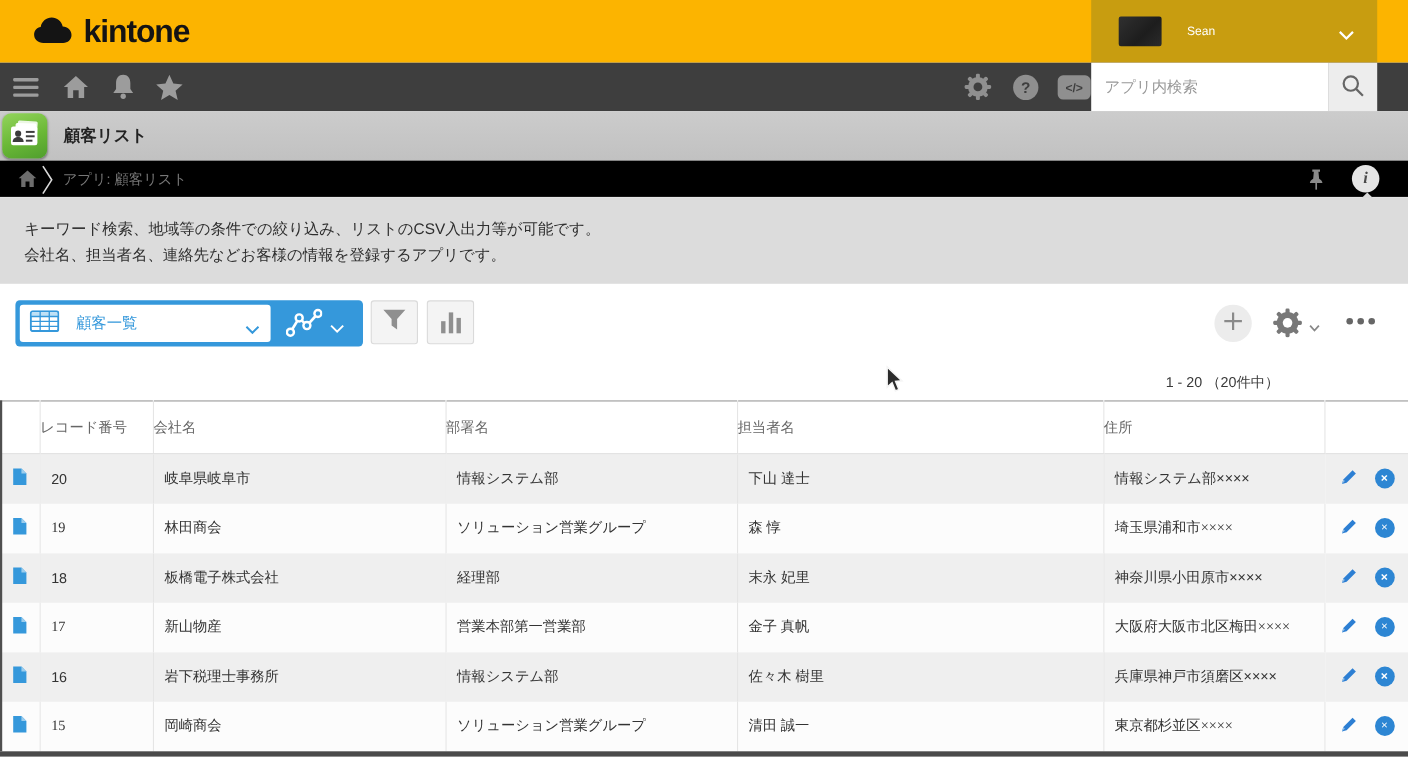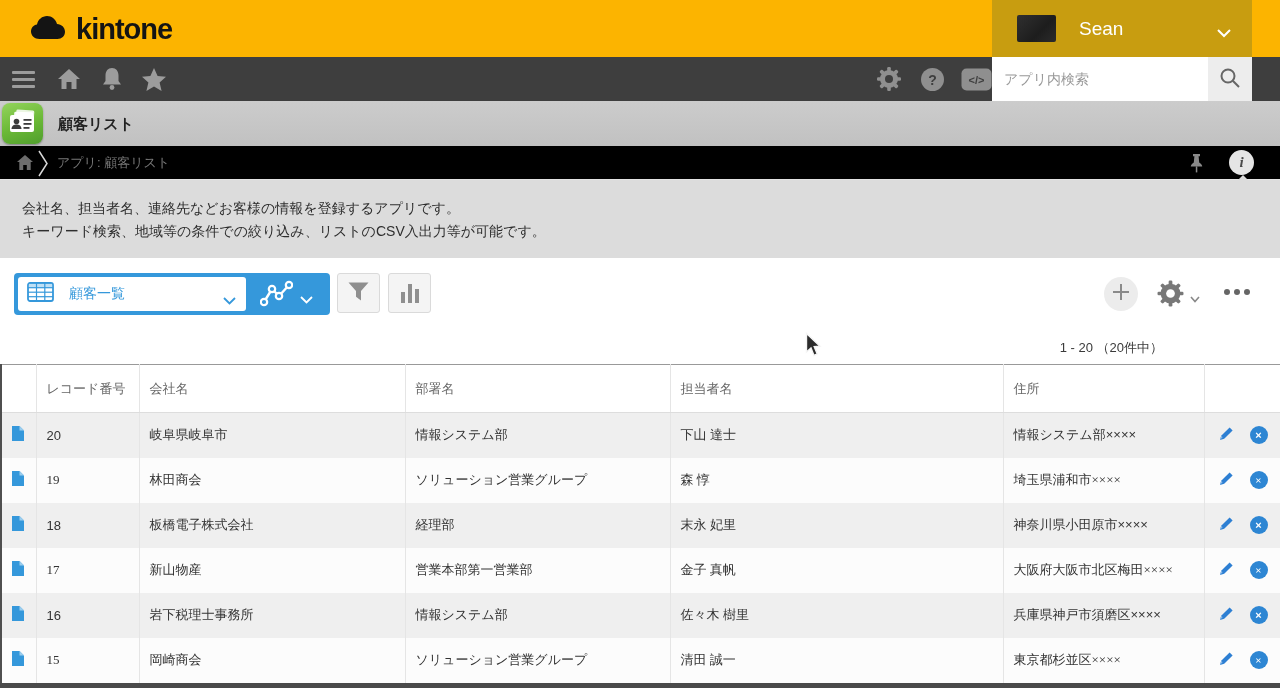--- a/index.html
+++ b/index.html
@@ -9,21 +9,21 @@
     background:#fff; font-family:"Liberation Sans","DejaVu Sans",sans-serif;
     -webkit-font-smoothing:antialiased;
   }
   
   .topbar { position:absolute; top:0; left:0; width:1280px; height:57px; background:#fcb400; }
   .logo { position:absolute; left:30px; top:13px; display:flex; align-items:center; cursor:pointer; }
   .logo-text { font-size:29px; font-weight:bold; color:#141414; letter-spacing:-1px; margin-left:10px; }
   .user-menu { position:absolute; left:992px; top:0; width:260px; height:57px; background:#c89d10; display:flex; align-items:center; cursor:pointer; }
   .avatar { width:39px; height:27px; background:#252525; border-radius:2px; margin-left:25px;
             background:linear-gradient(135deg,#303030 0%,#1d1d1d 60%,#2b2b2b 100%); }
-  .user-name { color:#fff; font-size:19px; margin-left:23px; }
+  .user-name { color:#fff; font-size:11px; margin-left:23px; }
   .user-chevron { position:absolute; right:20px; top:24px; }
 
   
   .navbar { position:absolute; top:57px; left:0; width:1280px; height:44px; background:#3e3e3e; }
   .nav-icon { position:absolute; top:0; height:44px; display:flex; align-items:center; cursor:pointer; }
   .hamburger { left:12px; width:23px; flex-direction:column; justify-content:center; gap:4px; }
   .hamburger span { display:block; width:23px; height:3px; background:#9c9c9c; border-radius:1px; }
   .ni-home { left:56px; } .ni-bell { left:100px; } .ni-star { left:141px; }
   .ni-gear { left:876px; } .ni-help { left:920px; } .ni-code { left:961px; }
   .search-box { position:absolute; left:992px; top:0; width:260px; height:40px; display:flex; }
@@ -75,21 +75,21 @@
   .gear-chevron { margin-left:6px; margin-top:4px; }
   .more-btn { position:absolute; left:1224px; top:289px; display:flex; gap:4px; cursor:pointer; }
   .more-btn i { display:block; width:6px; height:6px; border-radius:50%; background:#666; }
 
   .pagination { position:absolute; top:339px; right:117px; font-size:13px; color:#3a3a3a; }
 
   
   .record-table { position:absolute; top:364px; left:0; width:1280px; border-collapse:collapse; table-layout:fixed;
                   border-top:1px solid #999; }
   .record-table th { height:48px; background:#fff; font-weight:normal; font-size:13px; color:#666;
-                     text-align:left; padding:0 0 0 10px; border-bottom:1px solid #ddd; cursor:pointer; }
+                     text-align:left; padding:0 0 0 0; border-bottom:1px solid #ddd; cursor:pointer; }
   .record-table th:first-child, .record-table th:last-child { cursor:default; }
   .record-table td { height:45px; font-size:13px; color:#333; padding:0 0 0 10px; overflow:hidden; white-space:nowrap; }
   .record-table th + th, .record-table td + td { border-left:1px solid #e5e5e5; }
   .record-table tr.alt td { background:#efefef; }
   .record-table tr.plain td { background:#fcfcfc;font-family:Liberation Serif, serif; }
   .cell-icon { text-align:center; padding:0 !important; }
   .cell-actions { padding-left:13px !important; }
   .actions-wrap { display:flex; align-items:center; gap:15px; }
   .del-btn { width:18px; height:18px; border-radius:50%; background:#2d86d3; color:#fff; font-size:11px; font-weight:bold;
              text-align:center; line-height:18px; cursor:pointer; }
@@ -214,22 +214,22 @@
     <svg width="15" height="20" viewBox="0 0 15 20">
         <path d="M4 1 H11 V3.2 H9.6 L10.2 9.5 C12.2 10.6 13.2 12.2 13.2 13.4 H1.8 C1.8 12.2 2.8 10.6 4.8 9.5 L5.4 3.2 H4 Z" fill="#8a8a8a"></path>
         <rect x="6.8" y="13.4" width="1.5" height="6" fill="#8a8a8a"></rect>
       </svg>
   </span>
   <span class="info-btn">i</span>
   <span class="info-caret"></span>
 </div>
 
 <div class="description">
+  <div>キーワード検索、地域等の条件での絞り込み、リストのCSV入出力等が可能です。</div>
   <div>会社名、担当者名、連絡先などお客様の情報を登録するアプリです。</div>
-  <div>キーワード検索、地域等の条件での絞り込み、リストのCSV入出力等が可能です。</div>
 </div>
 
 <div class="view-selector">
   <div class="view-inner">
     <span class="view-table-icon">
       <svg width="27" height="20" viewBox="0 0 27 20">
         <rect x="1" y="1" width="25" height="18" rx="2" fill="#fff" stroke="#3598db" stroke-width="1.8"></rect>
         <rect x="1.9" y="1.9" width="23.2" height="3.6" fill="#bfe0f5"></rect>
         <line x1="1" y1="5.7" x2="26" y2="5.7" stroke="#3598db" stroke-width="1.2"></line>
         <line x1="1" y1="10.2" x2="26" y2="10.2" stroke="#3598db" stroke-width="1.2"></line>

